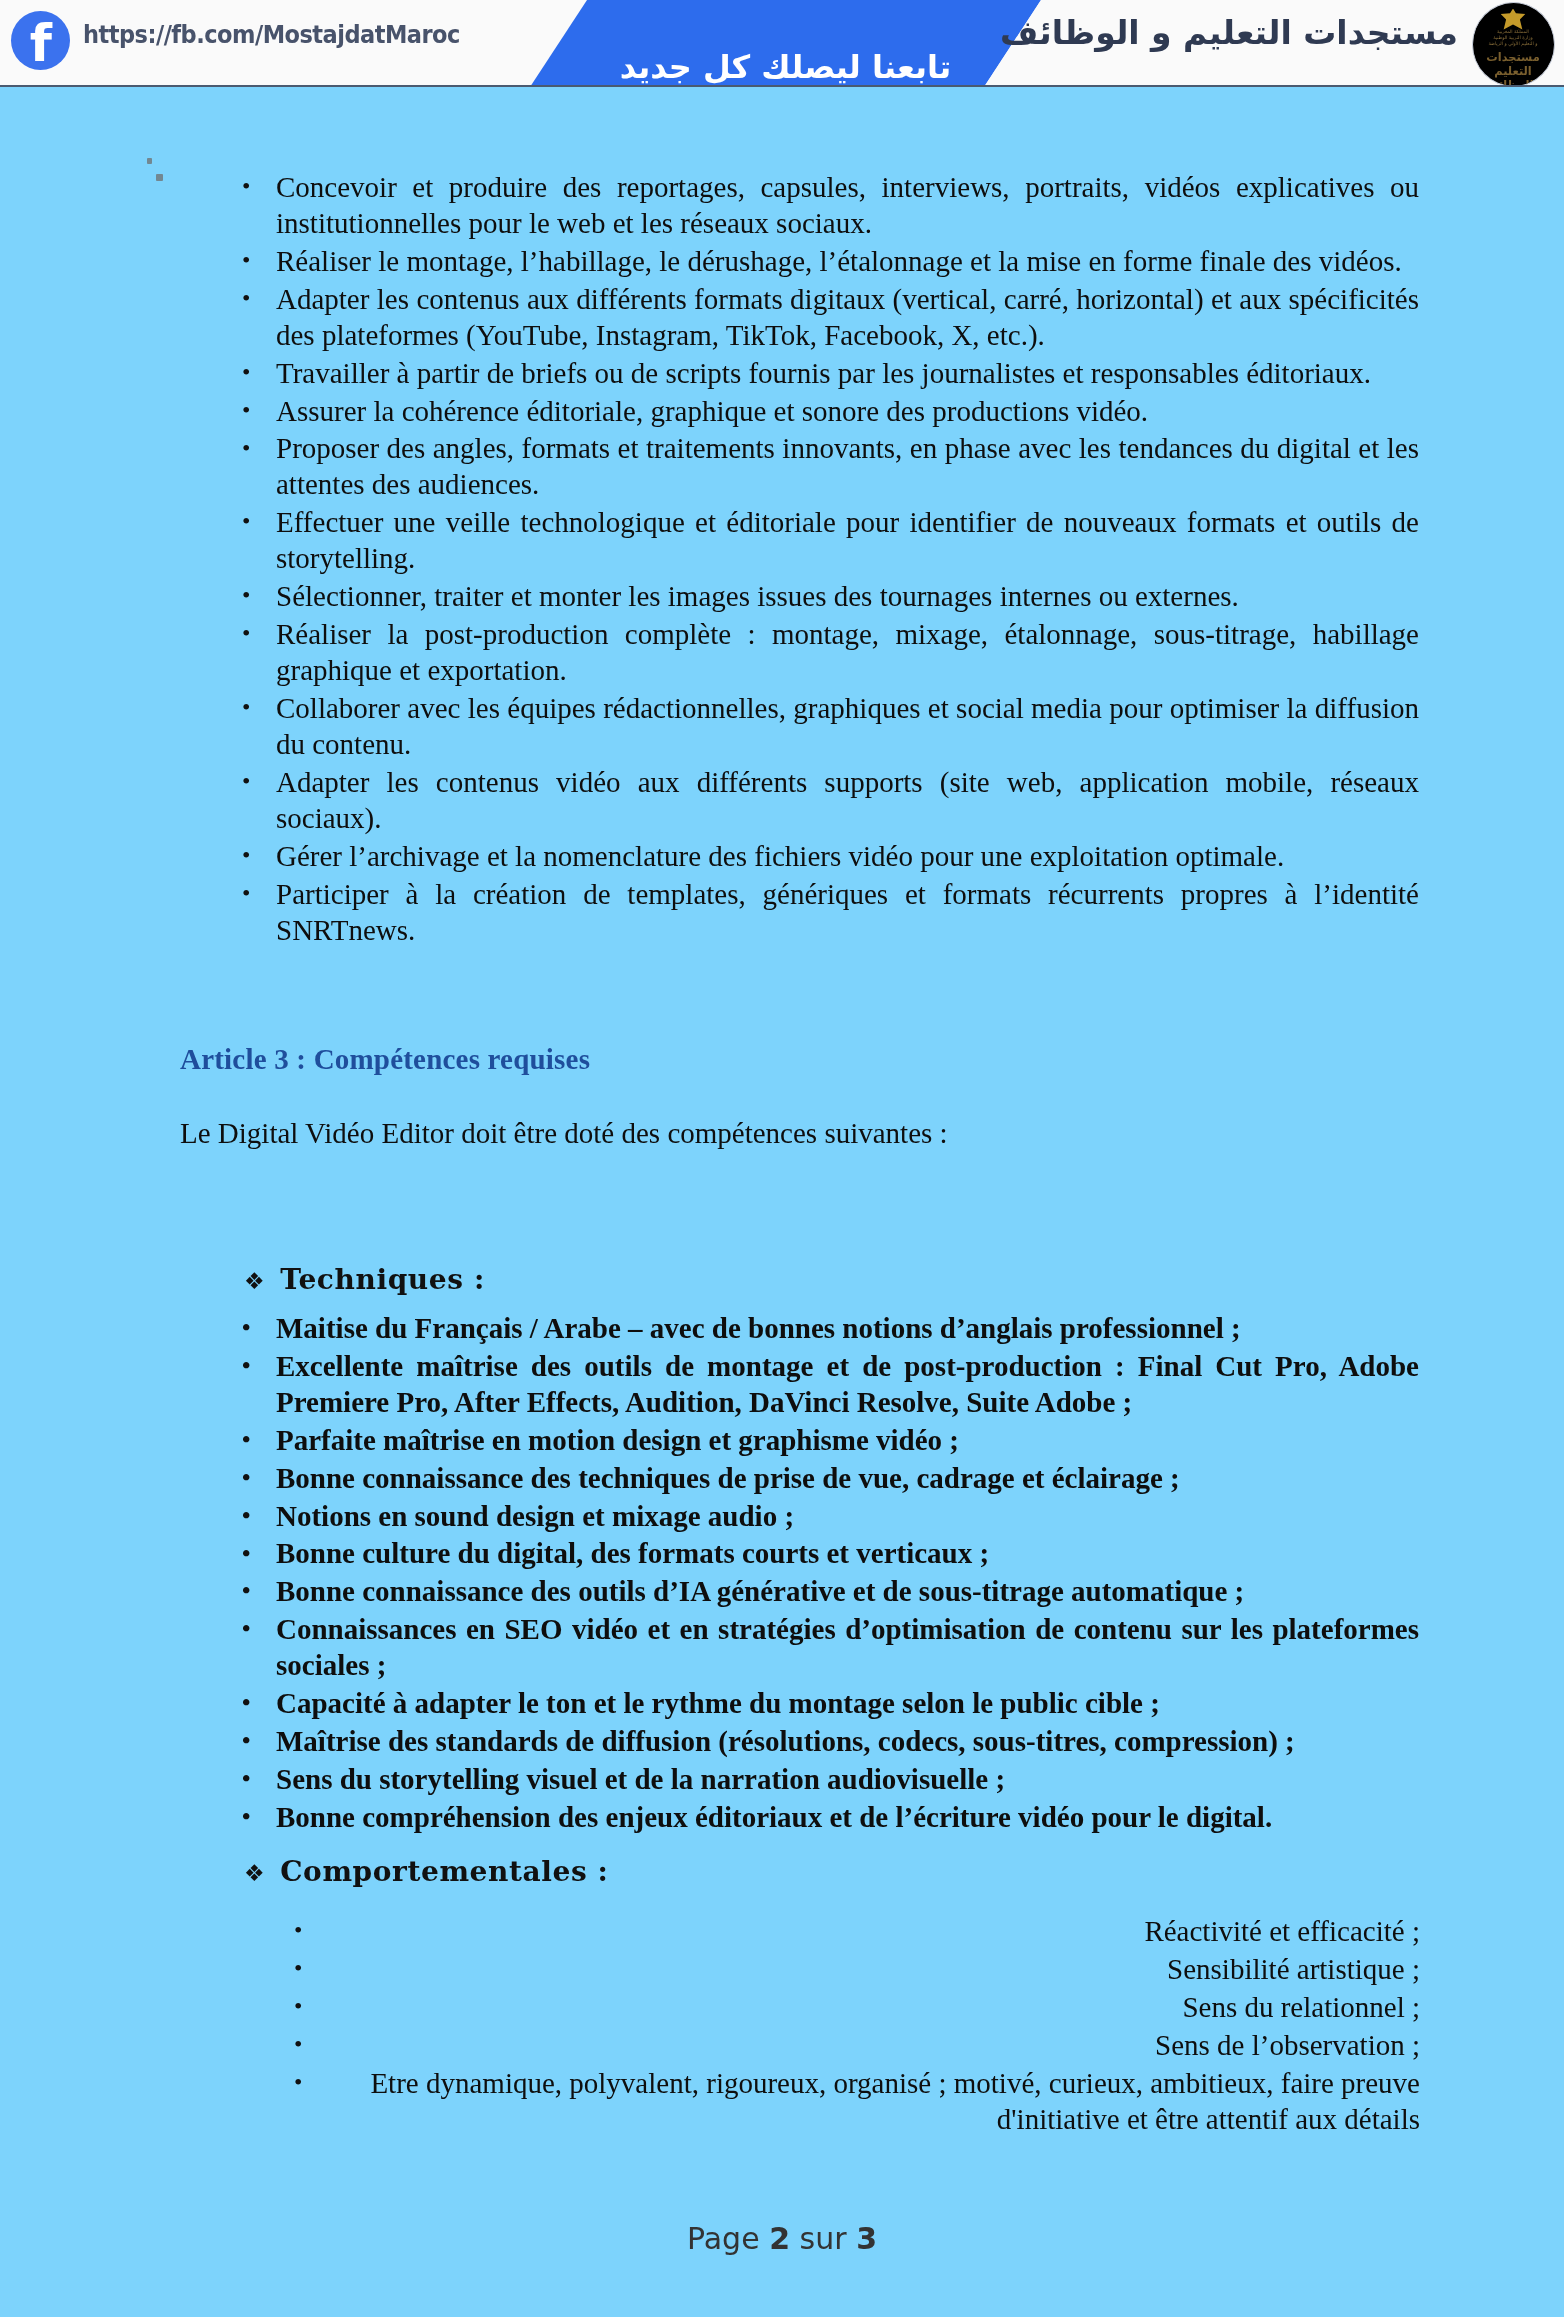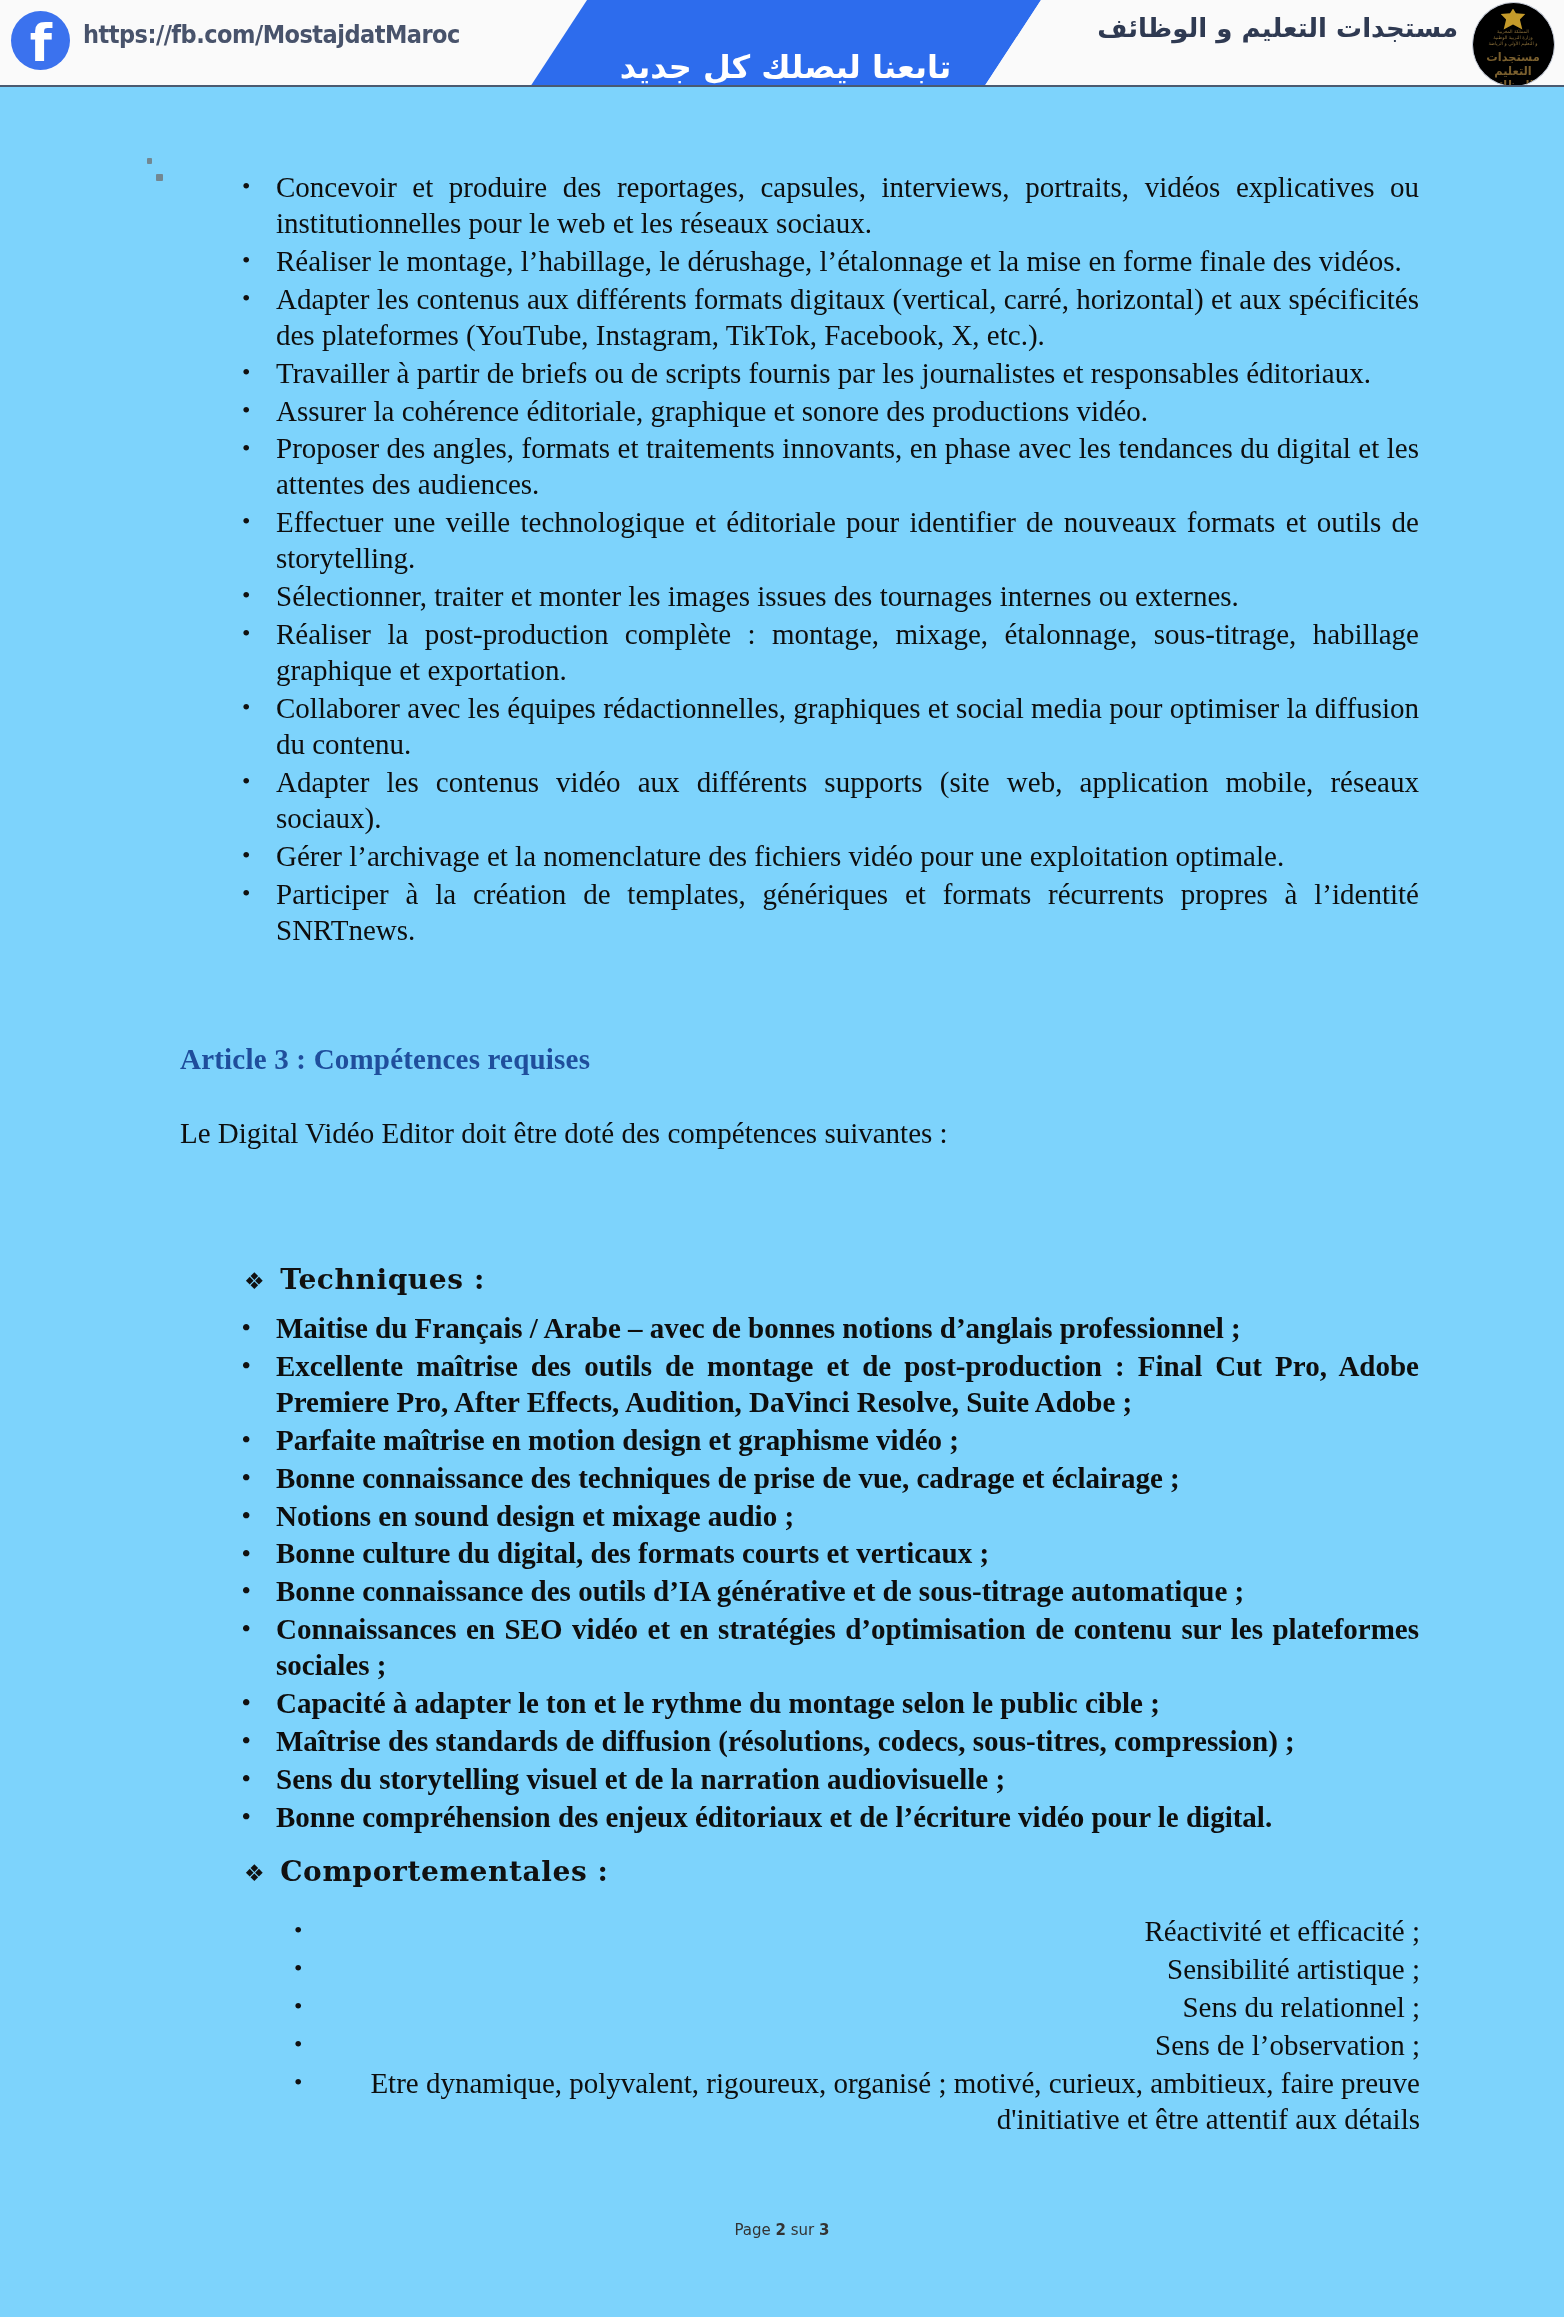--- a/index.html
+++ b/index.html
@@ -94,21 +94,21 @@
     font-weight: bold;
     white-space: nowrap;
     margin-top: 33px;
   }
   #banner-ar-right {
     position: absolute;
     right: 106px; top: 13.2px;
     direction: rtl;
     color: #2f3a52;
     font-family: "DejaVu Sans", "Liberation Sans", sans-serif;
-    font-size: 26px;
+    font-size: 33px;
     font-weight: bold;
     white-space: nowrap;
   }
   #seal {
     position: absolute;
     right: 9.5px; top: 1.9px;
     width: 81px; height: 83px;
     border-radius: 50%;
     border: 1.9px solid #c9cfdb;
     background: #000000;
@@ -248,21 +248,21 @@
   #comportementales-list li.doc-item::before { left: -36px; }
 
   
   #footer {
     position: absolute;
     left: 0;
     top: 2134px;
     width: 1564px;
     text-align: center;
     font-family: "DejaVu Sans", "Liberation Sans", sans-serif;
-    font-size: 15px;
+    font-size: 30px;
     color: #333333;
   }
   #footer b { font-weight: bold; }
 </style>
 </head>
 <body>
 
 <div id="banner">
   <div id="banner-white-left"></div>
   <div id="banner-blue"></div>

